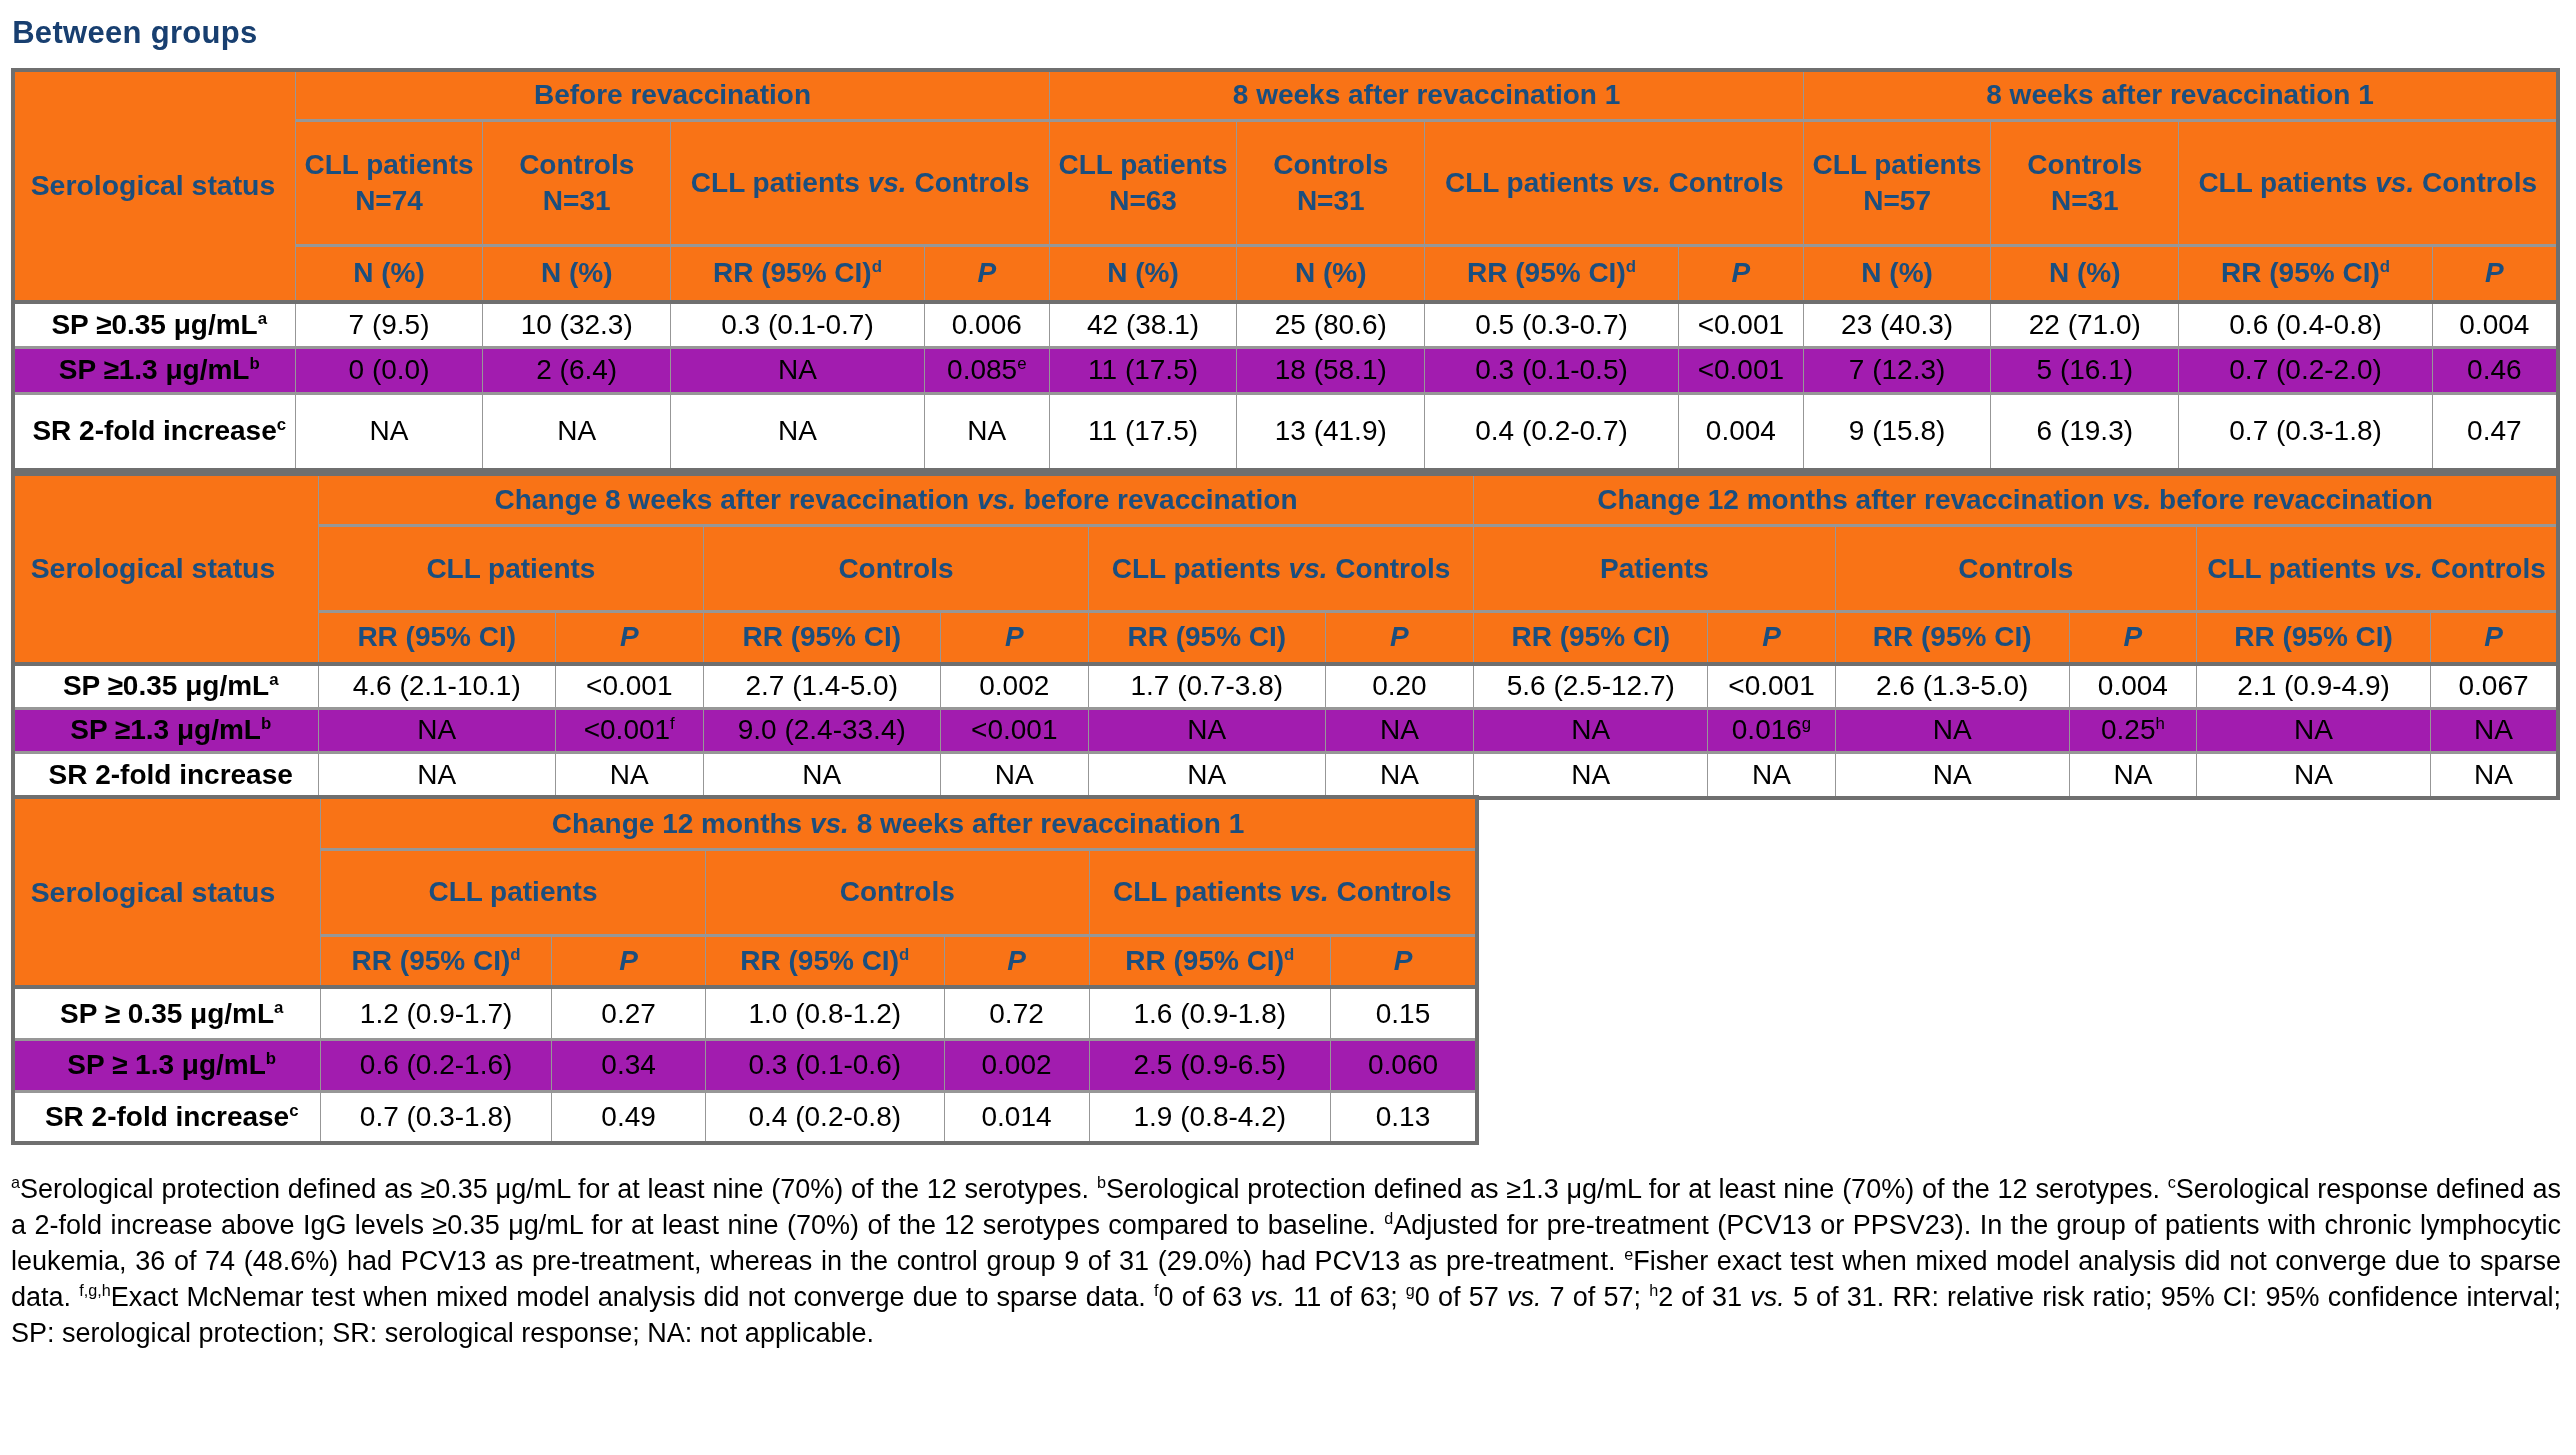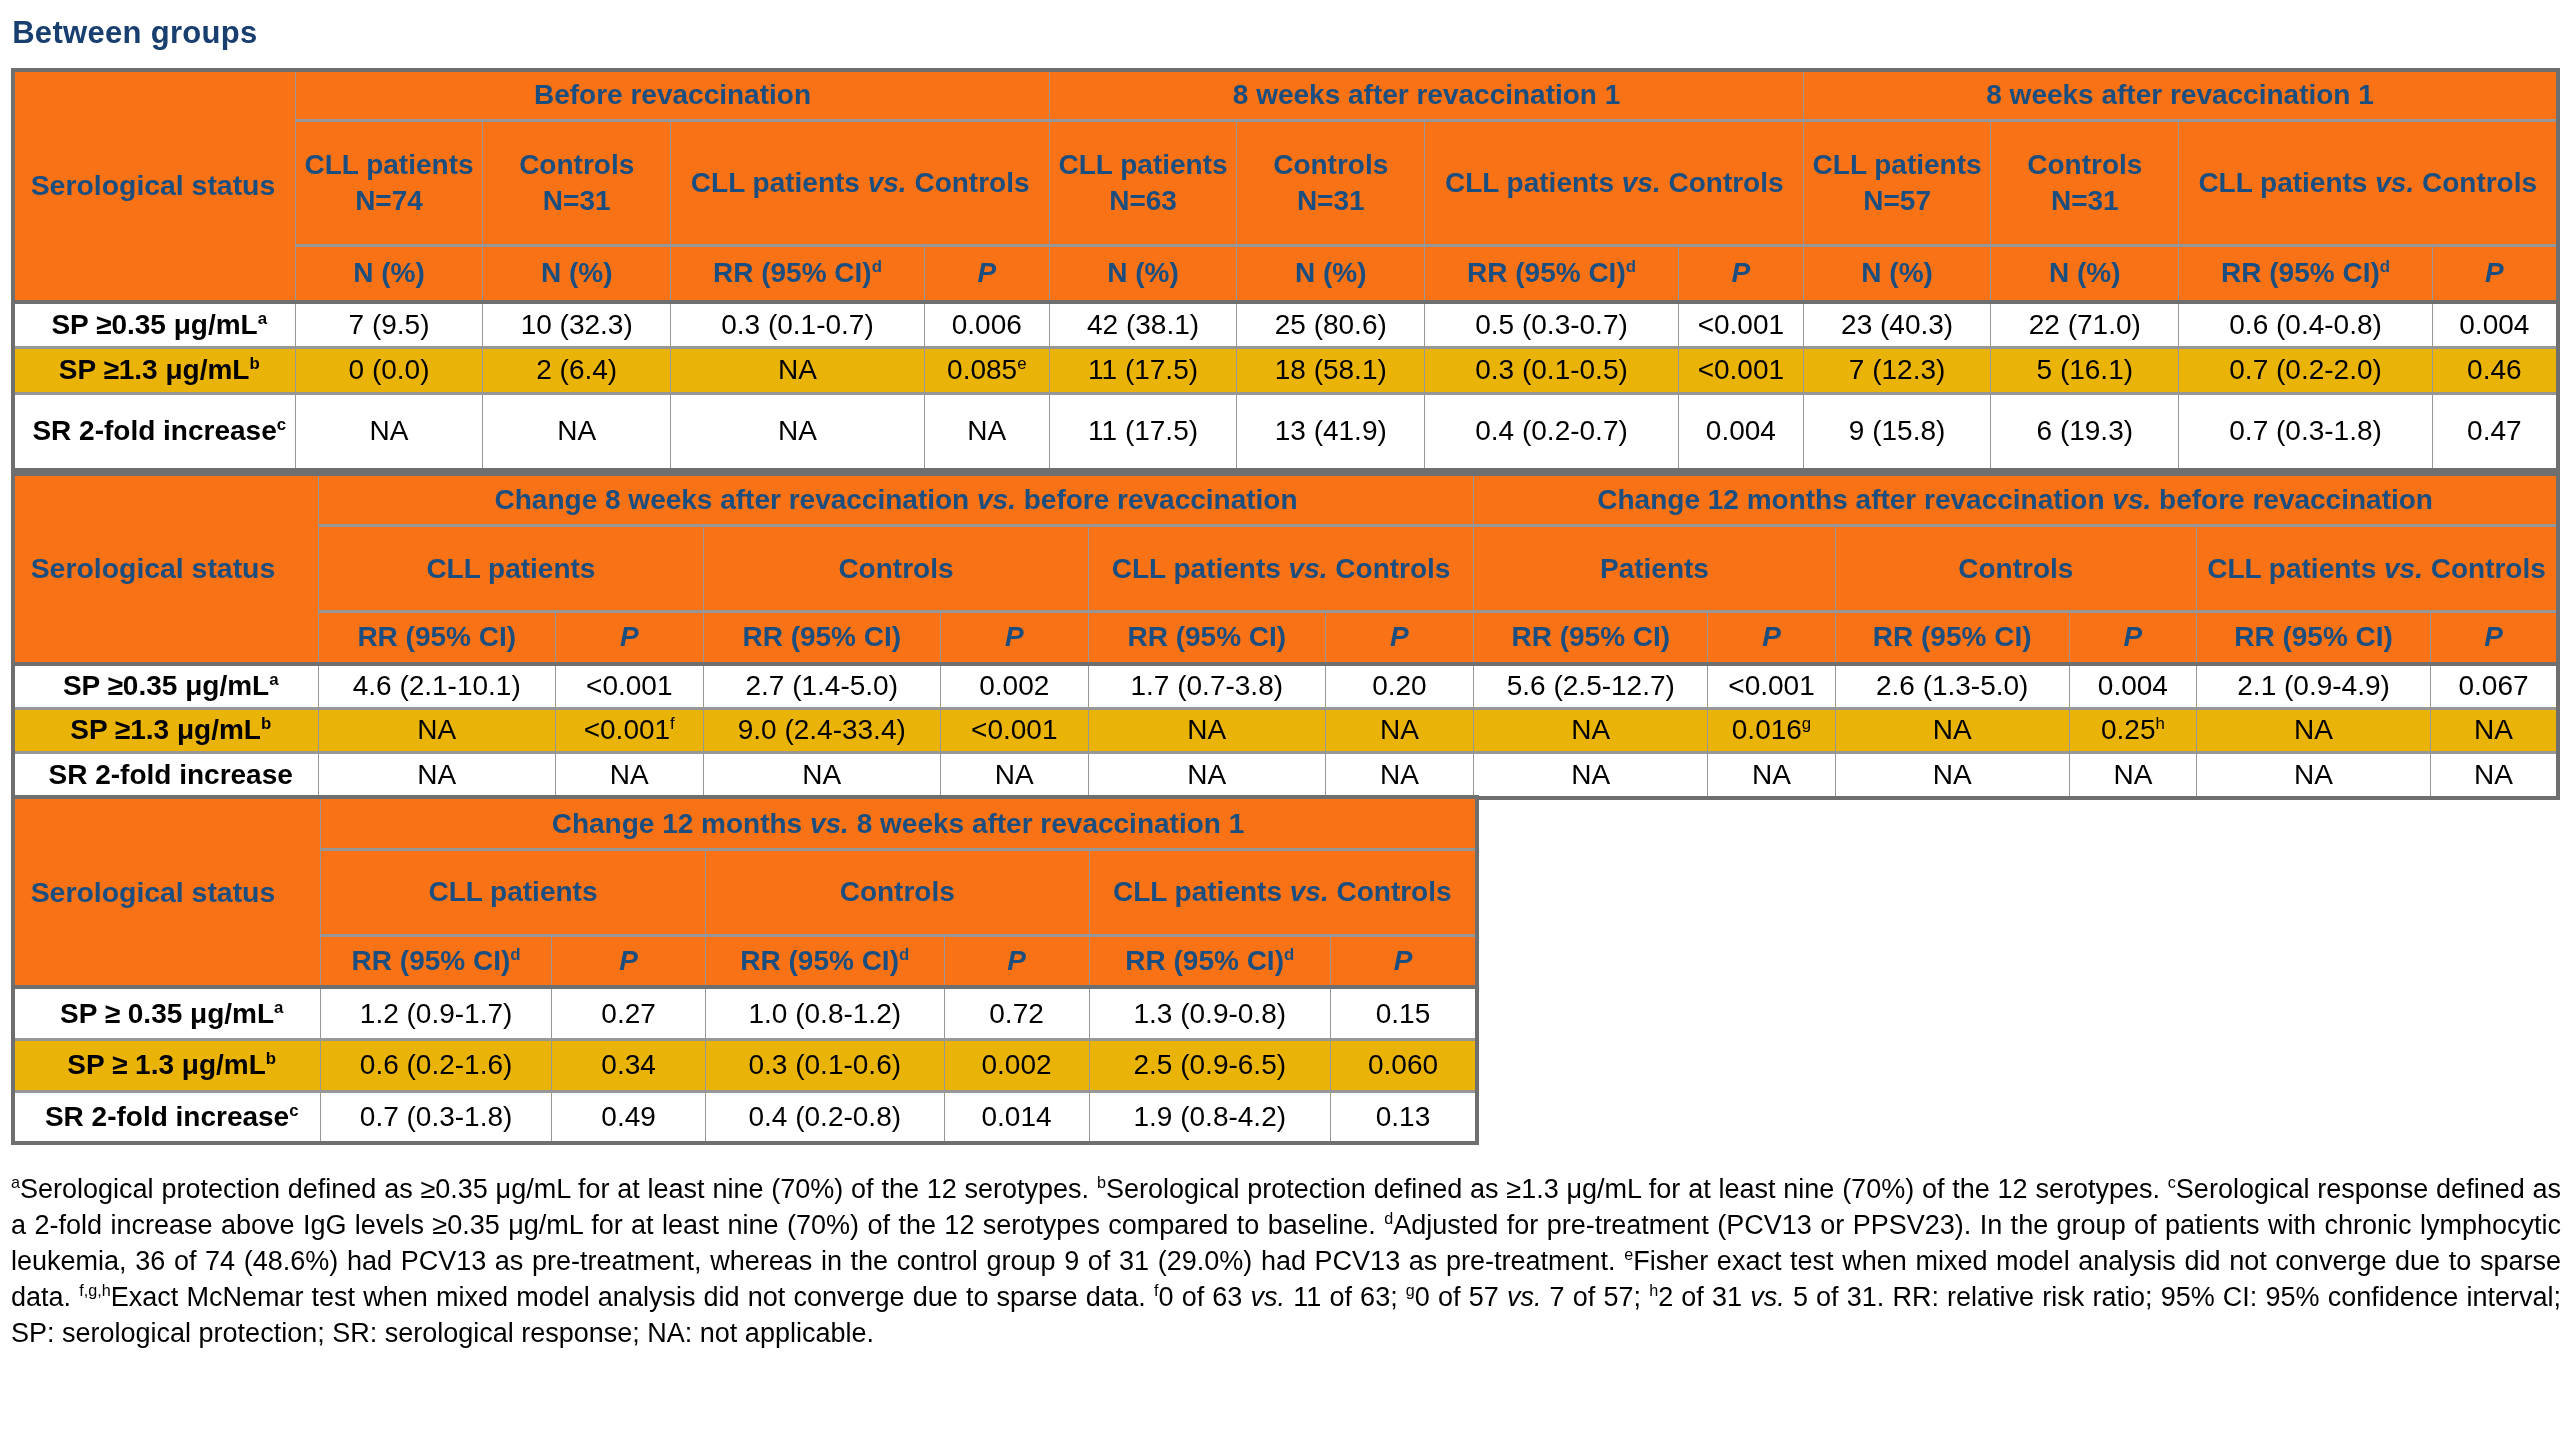--- a/index.html
+++ b/index.html
@@ -8,21 +8,21 @@
   .section-title{font-size:31px;font-weight:bold;color:#183f70;margin:6px 0 17px 1.2px;letter-spacing:0.3px;}
   .section-title.second{margin-top:34px;}
 
   table{border-collapse:collapse;table-layout:fixed;width:2549px;border:4.2px solid #6f6f6f;}
   th,td{border:1.8px solid #979797;border-top-width:3px;border-bottom-width:3px;box-sizing:border-box;overflow:hidden;}
   thead th{background:#f97316;color:#1b4e7e;font-weight:bold;font-size:28px;text-align:center;vertical-align:middle;padding:3.6px 6px;line-height:1.28;}
   thead{border-bottom:4.2px solid #6f6f6f;}
   th.corner{text-align:left;padding-left:15.7px;font-size:28.4px;}
   td{font-size:28px;color:#000000;text-align:center;vertical-align:middle;padding:3.6px 4.8px;line-height:1.22;background:#ffffff;}
   td.rowlabel{text-align:center;padding-left:13.3px;font-weight:bold;}
-  tr.stripe td{background:#eab308;}
+  tr.stripe td{background:#a21caf;}
   sup{font-size:60%;line-height:0;}
   em{font-style:italic;}
 
   #tbl-between thead tr:nth-child(1) th{height:51px;}
   #tbl-between thead tr:nth-child(2) th{height:125px;}
   #tbl-between thead tr:nth-child(3) th{height:56px;}
   #tbl-between tbody tr:nth-child(1){height:46px;}
   #tbl-between tbody tr:nth-child(2){height:46px;}
   #tbl-between tbody tr:nth-child(3){height:76px;}
 
@@ -268,21 +268,21 @@
           <th><em>P</em></th>
         </tr>
       </thead>
     <tbody>
         <tr>
           <td class="rowlabel">SP ≥ 0.35 μg/mL<sup>a</sup></td>
           <td>1.2 (0.9-1.7)</td>
           <td>0.27</td>
           <td>1.0 (0.8-1.2)</td>
           <td>0.72</td>
-          <td>1.3 (0.9-0.8)</td>
+          <td>1.6 (0.9-1.8)</td>
           <td>0.15</td>
         </tr>
         <tr class="stripe">
           <td class="rowlabel">SP ≥ 1.3 μg/mL<sup>b</sup></td>
           <td>0.6 (0.2-1.6)</td>
           <td>0.34</td>
           <td>0.3 (0.1-0.6)</td>
           <td>0.002</td>
           <td>2.5 (0.9-6.5)</td>
           <td>0.060</td>

